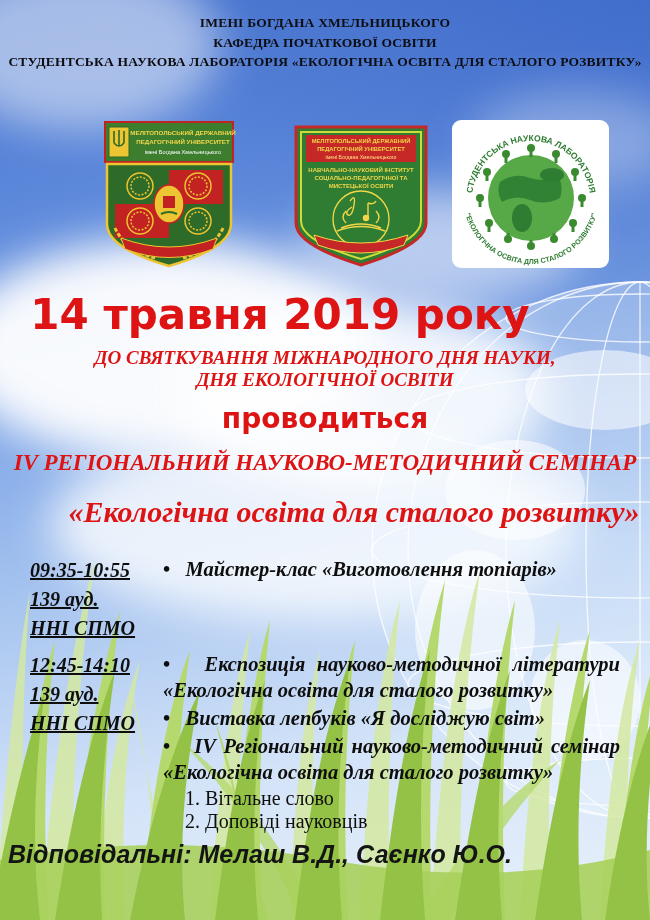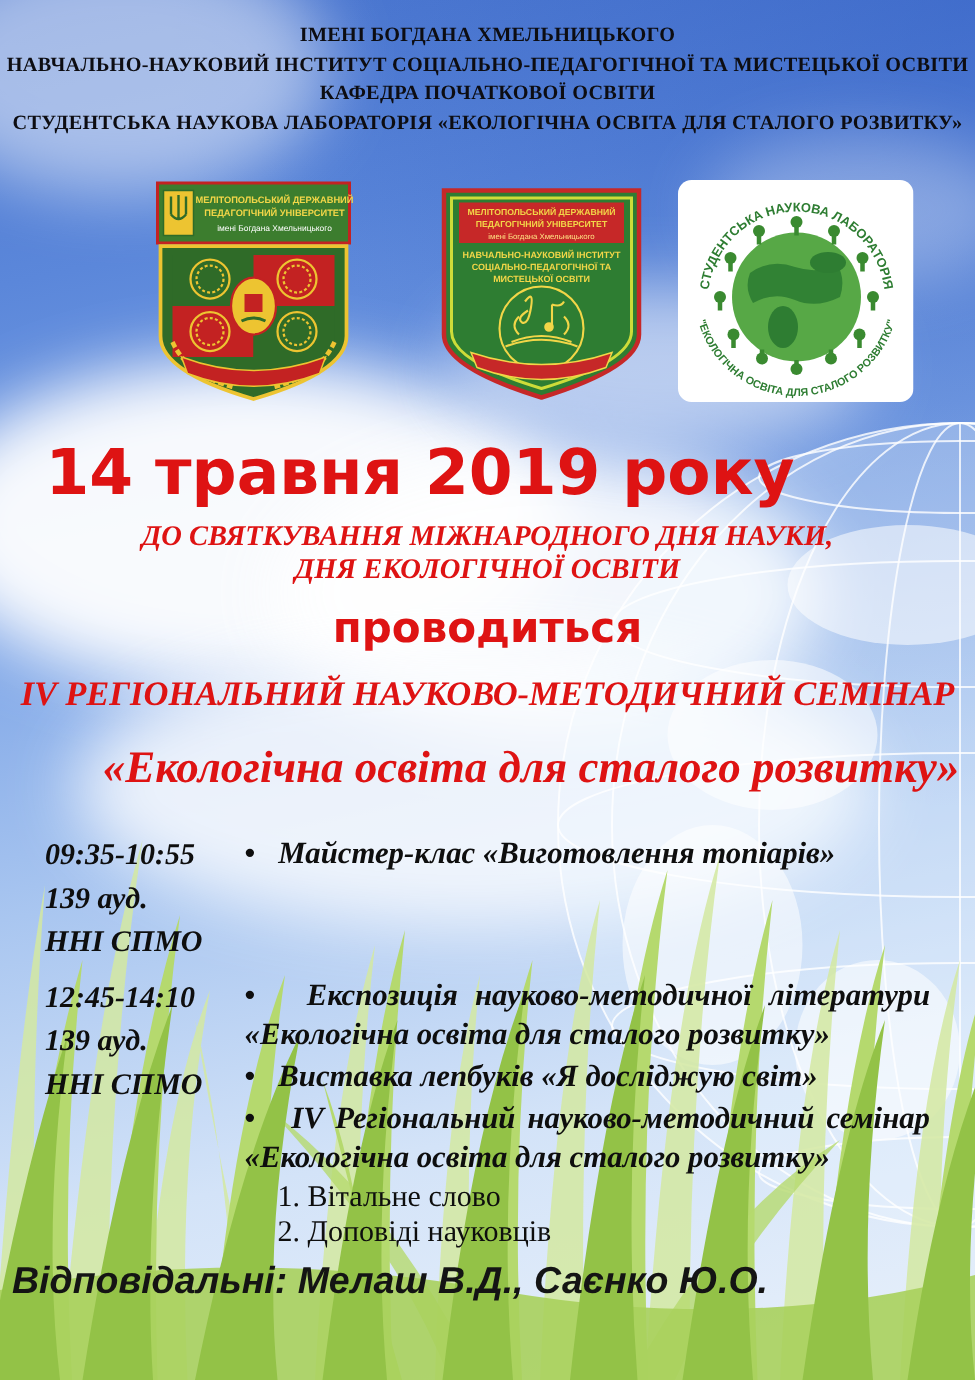--- a/index.html
+++ b/index.html
@@ -27,21 +27,21 @@
   .held{position:absolute; top:402px; left:0; width:650px; text-align:center;
         font-family:"DejaVu Sans", sans-serif; font-weight:bold; font-size:28px; color:#de1313;}
   .semtitle{position:absolute; top:450px; left:0; width:650px; text-align:center;
         font-weight:bold; font-style:italic; font-size:23px; color:#de1313;}
   .semsub{position:absolute; top:495px; left:0; width:650px; text-align:center;
         font-weight:bold; font-style:italic; font-size:30px; color:#de1313;padding-left:29px;}
 
   .sched{position:absolute; left:0; width:650px; color:#0e0e0e;}
   .s1{top:556px;} .s2{top:651px;}
   .tcol{position:absolute; left:30px; top:0; width:132px;
-        font-weight:bold; font-style:italic; font-size:20px; line-height:29px;}
+        font-weight:bold; font-style:italic; font-size:20px; line-height:29px;text-decoration:underline;}
   .icol{position:absolute; left:163px; top:0; width:457px;
         font-weight:bold; font-style:italic; font-size:20.5px; line-height:26px; text-align:justify;}
   .bullet{margin:0 0 2px 0;}
   .bullet + .bullet{margin-top:1px;}
   .bullet::before{content:"•\00a0\00a0\00a0"; font-style:normal;}
   .sublist{margin:2px 0 0 22px; font-weight:normal; font-style:normal; font-size:20px;
            line-height:23px; text-align:left;}
   .footer{position:absolute; top:840px; left:8px; width:640px;
           font-family:Liberation Sans, sans-serif; font-weight:bold; font-style:italic;
           font-size:25px; color:#141414;}
@@ -120,21 +120,20 @@
       <path d="M455,420 Q480,250 510,170 Q492,300 502,420 Z"></path>
       <path d="M535,420 Q558,260 590,180 Q572,310 582,420 Z"></path>
       <path d="M605,420 Q625,280 660,200 Q640,330 650,420 Z"></path>
     </g>
   </svg>
 
   <div class="content">
 
     <div class="hdr">
       <div>ІМЕНІ БОГДАНА ХМЕЛЬНИЦЬКОГО</div>
-      <div>НАВЧАЛЬНО-НАУКОВИЙ ІНСТИТУТ СОЦІАЛЬНО-ПЕДАГОГІЧНОЇ ТА МИСТЕЦЬКОЇ ОСВІТИ</div>
       <div>КАФЕДРА ПОЧАТКОВОЇ ОСВІТИ</div>
       <div>СТУДЕНТСЬКА НАУКОВА ЛАБОРАТОРІЯ «ЕКОЛОГІЧНА ОСВІТА ДЛЯ СТАЛОГО РОЗВИТКУ»</div>
     </div>
 
     <div class="logos">
 
       <svg class="logo" style="left:95px; top:2px;" width="148" height="150" viewBox="0 0 148 150">
         <rect x="10" y="2" width="128" height="40" fill="#3c7d2e" stroke="#c32222" stroke-width="2"></rect>
         <rect x="14" y="7" width="20" height="30" fill="#edc431" stroke="#2f6b28"></rect>
         <g stroke="#2f6b28" stroke-width="1.6" fill="none">

